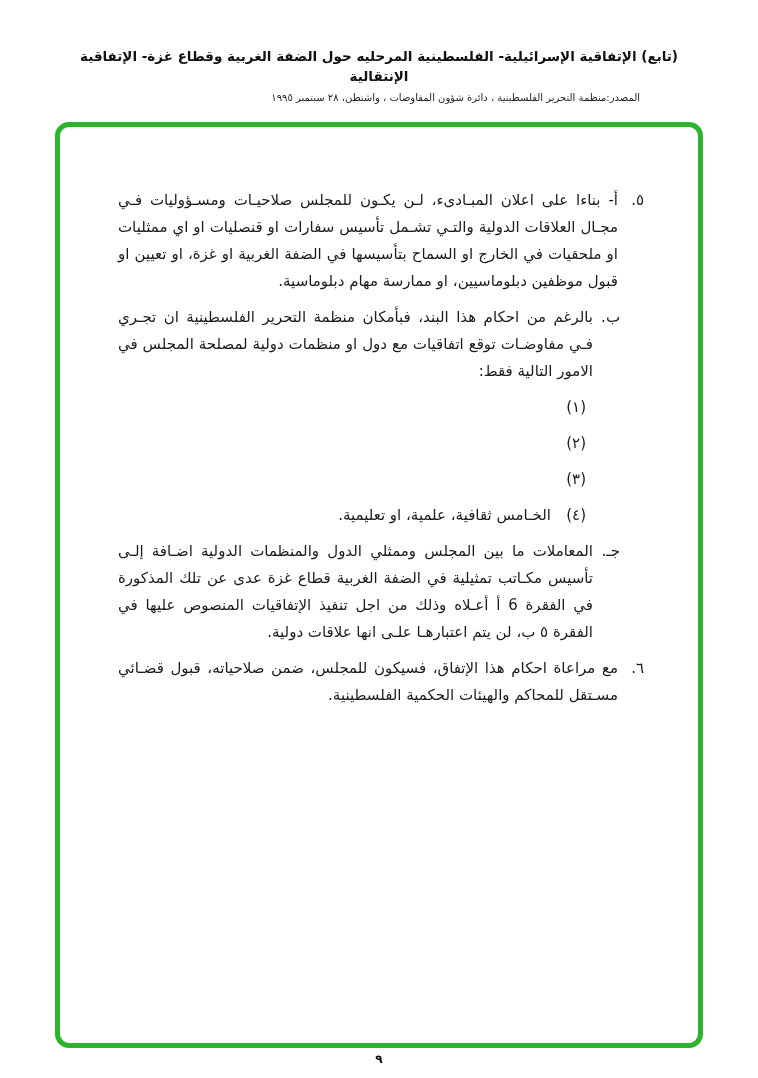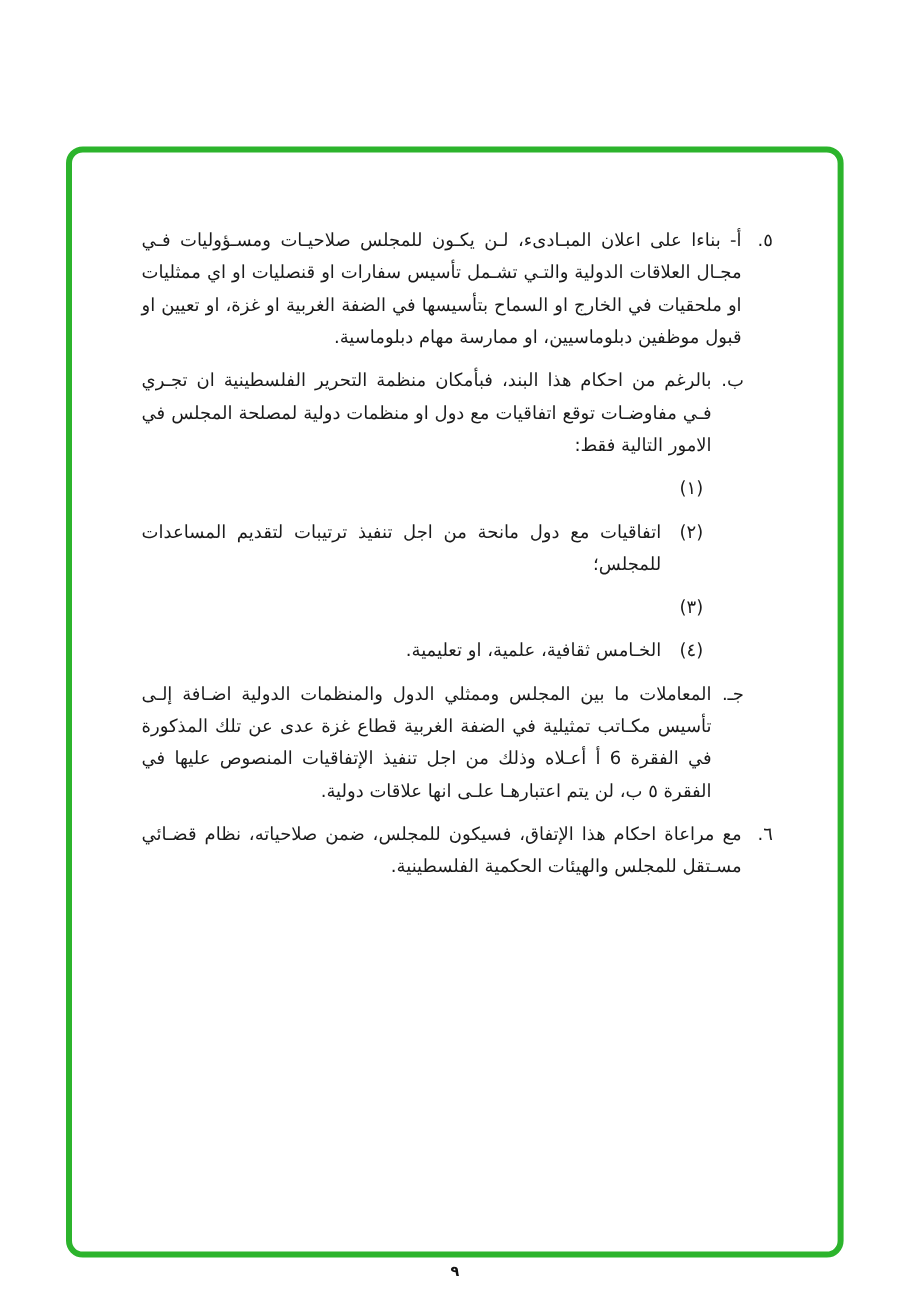--- a/index.html
+++ b/index.html
@@ -86,51 +86,54 @@
     font-size: 12px;
     font-weight: bold;
     color: #111;
   }
 </style>
 </head>
 <body>
 
 <div class="doc-page" lang="ar">
 
+  <header class="doc-header">
+    <h1 class="doc-title">(تابع) الإتفاقية الإسرائيلية- الفلسطينية المرحليه حول الضفة الغربية وقطاع غزة- الإتفاقية الإنتقالية</h1>
+    <div class="doc-source">المصدر:منظمة التحرير الفلسطينية ، دائرة شؤون المفاوضات ، واشنطن، ٢٨ سبتمبر ١٩٩٥</div>
+  </header>
 
   <div class="content-frame">
     <div class="body-text">
         <div class="para level-0">
     <span class="marker">٥.</span>
     <span class="ptext">أ- بناءا على اعلان المبـادىء، لـن يكـون للمجلس صلاحيـات ومسـؤوليات فـي مجـال العلاقات الدولية والتـي تشـمل تأسيس سفارات او قنصليات او اي ممثليات او ملحقيات في الخارج او السماح بتأسيسها في الضفة الغربية او غزة، او تعيين او قبول موظفين دبلوماسيين، او ممارسة مهام دبلوماسية.</span>
   </div>
         <div class="para level-1">
     <span class="marker">ب.</span>
     <span class="ptext">بالرغم من احكام هذا البند، فبأمكان منظمة التحرير الفلسطينية ان تجـري فـي مفاوضـات توقع اتفاقيات مع دول او منظمات دولية لمصلحة المجلس في الامور التالية فقط:</span>
   </div>
         <div class="para level-2">
     <span class="marker">(١)</span>
   </div>
         <div class="para level-2">
     <span class="marker">(٢)</span>
-    <span class="ptext">اتفاقيات مع دول مانحة من اجل تنفيذ ترتيبات لتقديم المساعدات للمجلس؛</span>
   </div>
         <div class="para level-2">
     <span class="marker">(٣)</span>
   </div>
         <div class="para level-2">
     <span class="marker">(٤)</span>
     <span class="ptext">الخـامس ثقافية، علمية، او تعليمية.</span>
   </div>
         <div class="para level-1">
     <span class="marker">جـ.</span>
     <span class="ptext">المعاملات ما بين المجلس وممثلي الدول والمنظمات الدولية اضـافة إلـى تأسيس مكـاتب تمثيلية في الضفة الغربية قطاع غزة عدى عن تلك المذكورة في الفقرة 6 أ أعـلاه وذلك من اجل تنفيذ الإتفاقيات المنصوص عليها في الفقرة ٥ ب، لن يتم اعتبارهـا علـى انها علاقات دولية.</span>
   </div>
         <div class="para level-0">
     <span class="marker">٦.</span>
-    <span class="ptext">مع مراعاة احكام هذا الإتفاق، فسيكون للمجلس، ضمن صلاحياته، نظام قضـائي مسـتقل للمجلس والهيئات الحكمية الفلسطينية.</span>
+    <span class="ptext">مع مراعاة احكام هذا الإتفاق، فسيكون للمجلس، ضمن صلاحياته، قبول قضـائي مسـتقل للمحاكم والهيئات الحكمية الفلسطينية.</span>
   </div>
       </div>
   </div>
 
   <div class="page-number">٩</div>
 
 </div>
 
 </body></html>

